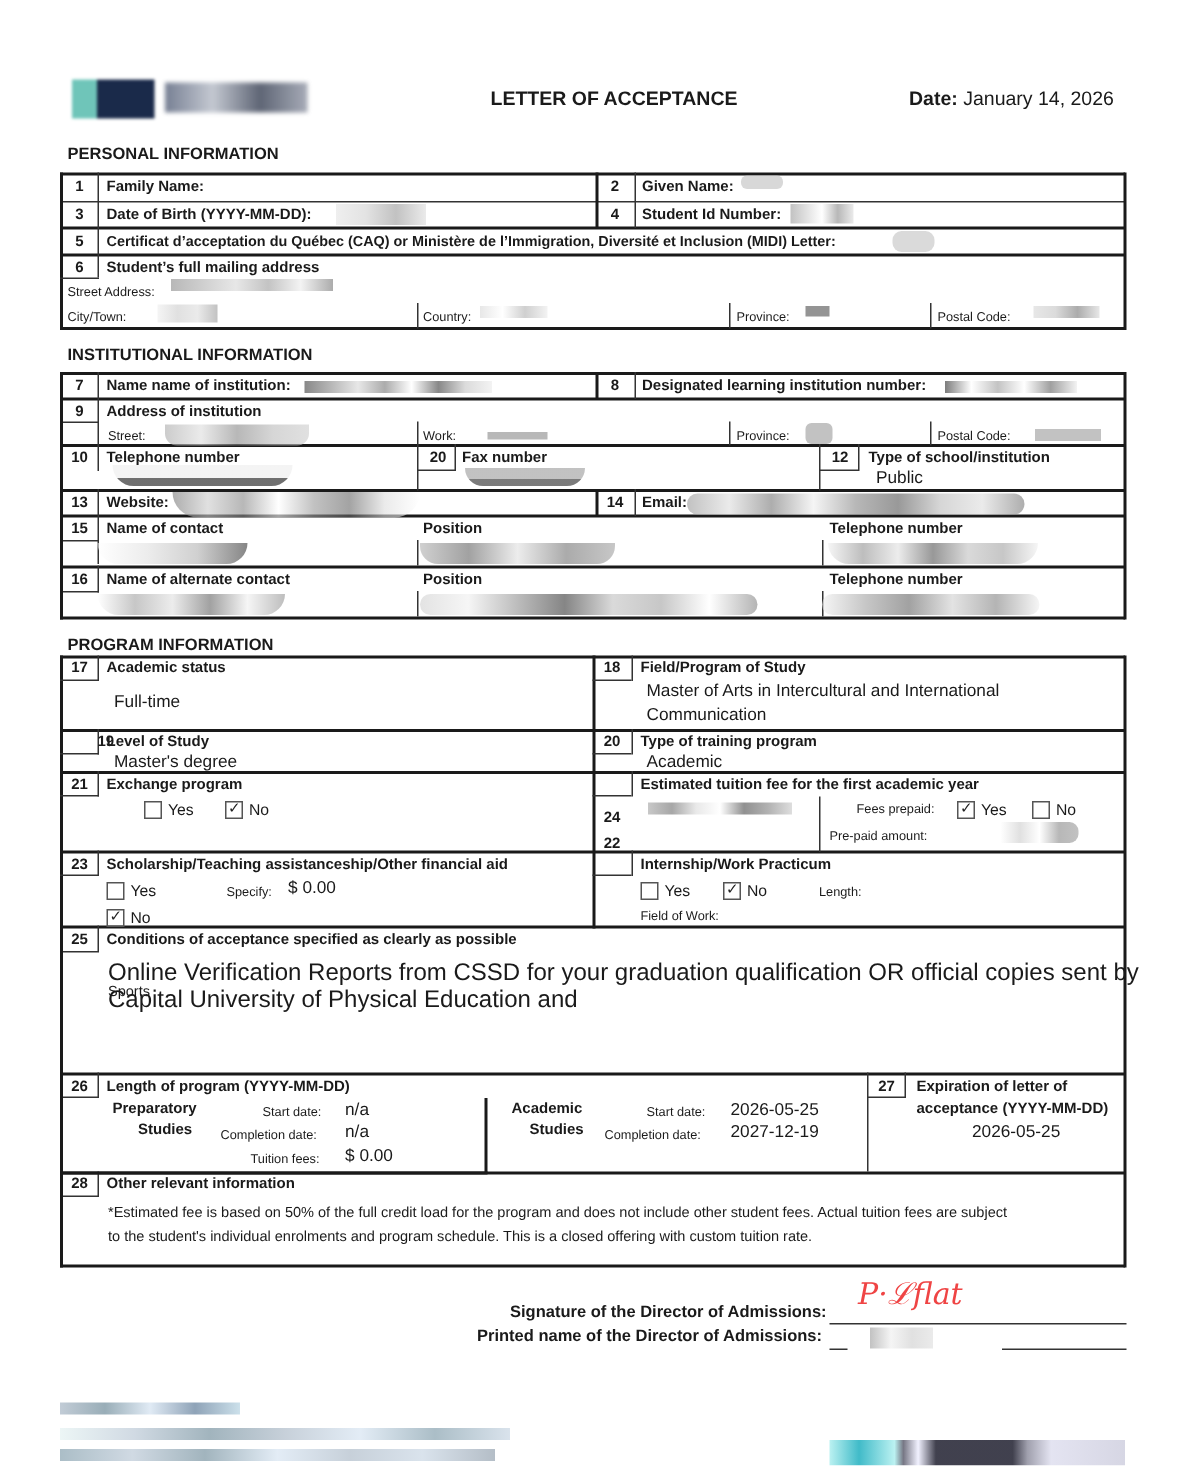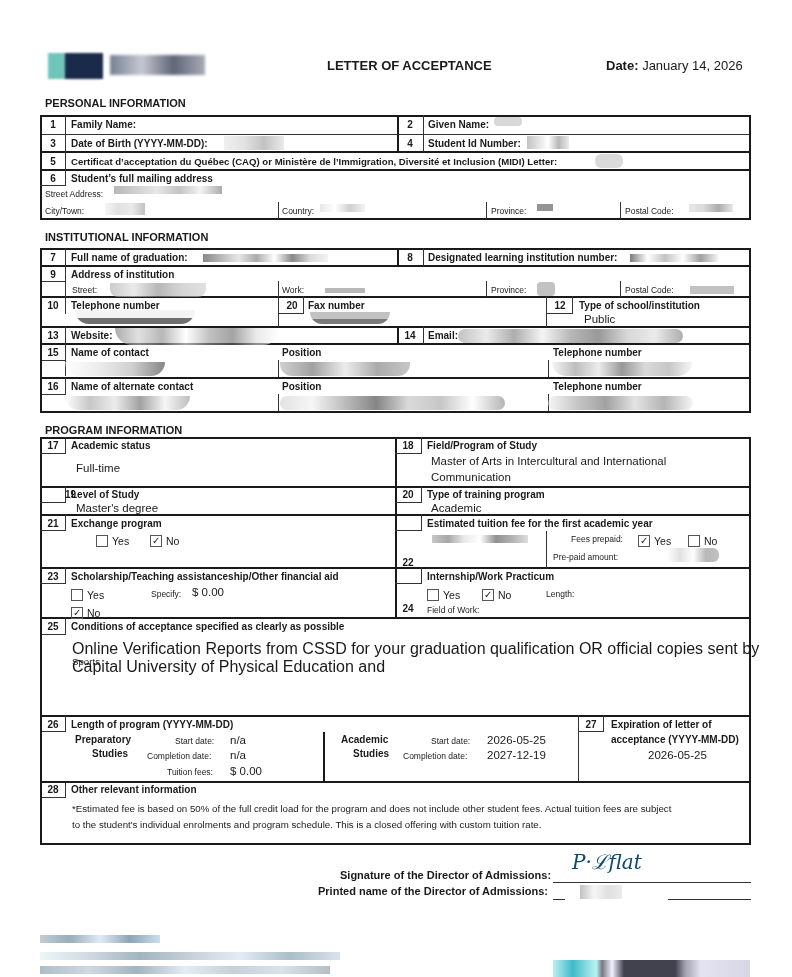--- a/index.html
+++ b/index.html
@@ -114,21 +114,21 @@
 <div class="vl1" style="left:572px;top:296px;height:18px;"></div>
 <div class="hl1" style="left:546px;top:313px;width:26px;"></div>
 <div class="vl" style="left:397px;top:326px;height:18px;"></div>
 <div class="vl1" style="left:423px;top:326px;height:18px;"></div>
 <div class="vl1" style="left:278px;top:360px;height:17px;"></div>
 <div class="vl1" style="left:548px;top:360px;height:17px;"></div>
 <div class="vl1" style="left:278px;top:394px;height:17px;"></div>
 <div class="vl1" style="left:548px;top:394px;height:17px;"></div>
 
 <div class="num" style="left:41px;top:252px;">7</div>
-<div class="abs lbl" style="left:71px;top:252px;">Full name of graduation:</div>
+<div class="abs lbl" style="left:71px;top:252px;">Name name of institution:</div>
 <div class="abs" style="left:203px;top:254px;width:125px;height:8px;background:linear-gradient(90deg,#555,#999,#ddd,#888,#fff,#555,#ccc,#eee);opacity:.7;"></div>
 <div class="num" style="left:398px;top:252px;">8</div>
 <div class="abs lbl" style="left:428px;top:252px;">Designated learning institution number:</div>
 <div class="abs" style="left:630px;top:254px;width:88px;height:8px;background:linear-gradient(90deg,#444,#fff,#aaa,#fff,#777,#eee);opacity:.7;"></div>
 
 <div class="num" style="left:41px;top:269px;">9</div>
 <div class="abs lbl" style="left:71px;top:269px;">Address of institution</div>
 <div class="abs sub" style="left:72px;top:285px;">Street:</div>
 <div class="abs" style="left:110px;top:283px;width:96px;height:14px;background:linear-gradient(90deg,#aaa,#ddd,#888,#bbb,#ccc);opacity:.6;border-radius:0 0 8px 8px;"></div>
 <div class="abs sub" style="left:282px;top:285px;">Work:</div>
@@ -251,21 +251,21 @@
 <div class="num" style="left:41px;top:571px;">23</div>
 <div class="abs lbl" style="left:71px;top:571px;">Scholarship/Teaching assistanceship/Other financial aid</div>
 <div class="abs" style="left:71px;top:585px;">
   <span class="chk"></span><span class="cb-label">Yes</span>
 </div>
 <div class="abs sub" style="left:151px;top:589px;">Specify:</div>
 <div class="abs val" style="left:192px;top:586px;">$ 0.00</div>
 <div class="abs" style="left:71px;top:603px;">
   <span class="chk on"></span><span class="cb-label">No</span>
 </div>
-<div class="num" style="left:396px;top:603px;text-align:center;">24</div>
+<div class="num" style="left:396px;top:540px;text-align:center;">24</div>
 <div class="abs lbl" style="left:427px;top:571px;">Internship/Work Practicum</div>
 <div class="abs" style="left:427px;top:585px;">
   <span class="chk"></span><span class="cb-label">Yes</span>
 </div>
 <div class="abs" style="left:482px;top:585px;">
   <span class="chk on"></span><span class="cb-label">No</span>
 </div>
 <div class="abs sub" style="left:546px;top:589px;">Length:</div>
 <div class="abs sub" style="left:427px;top:605px;">Field of Work:</div>
 
@@ -297,21 +297,21 @@
 <div class="abs lbl" style="left:611px;top:719px;">Expiration of letter of</div>
 <div class="abs lbl" style="left:611px;top:734px;">acceptance (YYYY-MM-DD)</div>
 <div class="abs val" style="left:648px;top:749px;">2026-05-25</div>
 
 <div class="num" style="left:41px;top:784px;">28</div>
 <div class="abs lbl" style="left:71px;top:784px;">Other relevant information</div>
 <div class="abs" style="left:72px;top:803px;font-size:9.7px;">*Estimated fee is based on 50% of the full credit load for the program and does not include other student fees. Actual tuition fees are subject</div>
 <div class="abs" style="left:72px;top:819px;font-size:9.7px;">to the student's individual enrolments and program schedule. This is a closed offering with custom tuition rate.</div>
 
 <div class="abs lbl" style="left:340px;top:869px;font-size:11px;">Signature of the Director of Admissions:</div>
-<div class="abs" style="left:572px;top:848px;font-family:'DejaVu Serif',serif;font-style:italic;font-size:20px;color:#0c4a6e;">P·ℒflat</div>
+<div class="abs" style="left:572px;top:848px;font-family:'DejaVu Serif',serif;font-style:italic;font-size:20px;color:#ef4444;">P·ℒflat</div>
 <div class="hl1" style="left:553px;top:882px;width:198px;"></div>
 <div class="abs lbl" style="left:318px;top:885px;font-size:11px;">Printed name of the Director of Admissions:</div>
 <div class="abs" style="left:580px;top:885px;width:42px;height:14px;background:linear-gradient(90deg,#999,#eee,#ccc,#ddd);opacity:.6;"></div>
 <div class="hl1" style="left:553px;top:899px;width:12px;"></div>
 <div class="hl1" style="left:668px;top:899px;width:83px;"></div>
 
 <div class="abs" style="left:40px;top:935px;width:300px;height:40px;">
   <div style="position:absolute;left:0;top:0;width:120px;height:8px;background:linear-gradient(90deg,#9ab,#578,#cde,#468,#acd);opacity:.6;"></div>
   <div style="position:absolute;left:0;top:17px;width:300px;height:8px;background:linear-gradient(90deg,#dee,#abc,#578,#9ab,#cde,#689,#bcd);opacity:.55;"></div>
   <div style="position:absolute;left:0;top:31px;width:290px;height:8px;background:linear-gradient(90deg,#689,#abc,#578,#cde,#9ab,#bcd,#789);opacity:.55;"></div>

